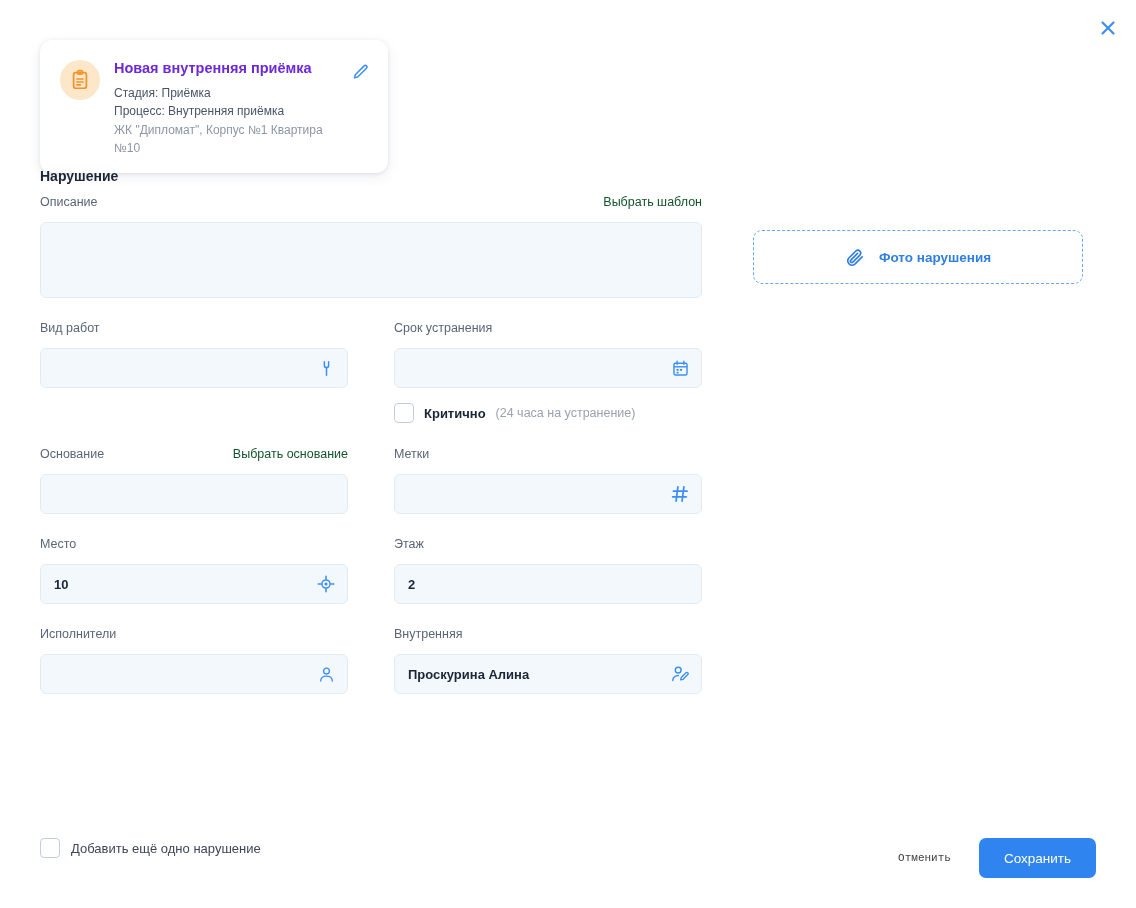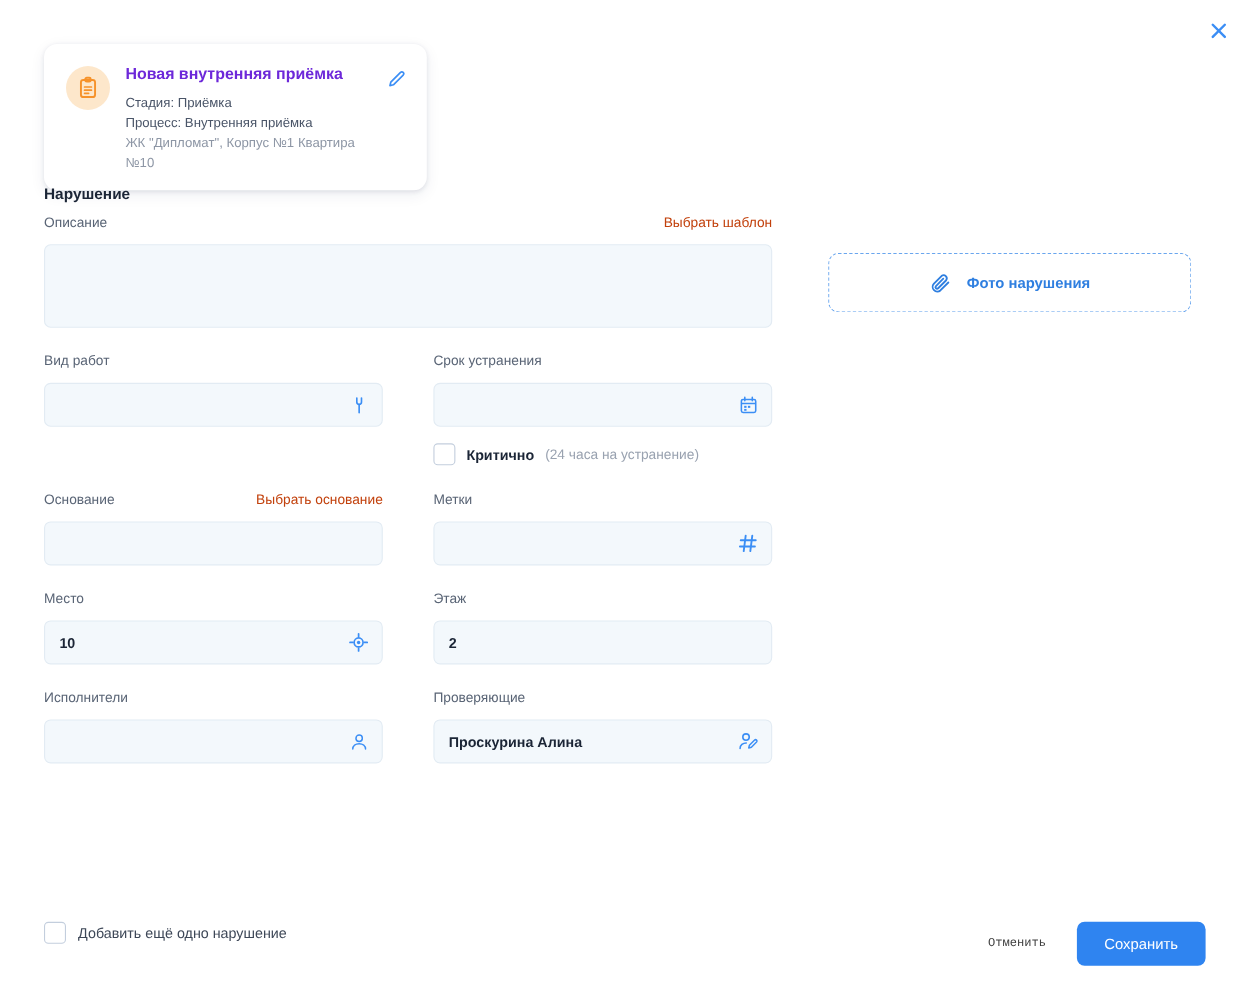--- a/index.html
+++ b/index.html
@@ -92,21 +92,21 @@
     height: 20px;
     margin-bottom: 6px;
   }
   .fld-label {
     font-size: 12.5px;
     color: #5a6576;
     line-height: 1;
   }
   .link {
     font-size: 12.5px;
-    color: #c2410c;
+    color: #14532d;
     cursor: pointer;
     line-height: 1;
   }
   .ctrl {
     position: relative;
     background: #f3f8fc;
     border: 1px solid #e2ebf3;
     border-radius: 6px;
     height: 40px;
     display: flex;
@@ -370,21 +370,21 @@
           <span class="ctrl-icon">
             <svg width="17" height="17" viewBox="0 0 24 24" fill="none">
               <circle cx="12" cy="7.2" r="4.1" stroke="#3b8ef5" stroke-width="1.9"></circle>
               <path d="M3.8 21.2c0-4.3 3.7-7 8.2-7s8.2 2.7 8.2 7" stroke="#3b8ef5" stroke-width="1.9" stroke-linecap="round"></path>
             </svg>
           </span>
         </div>
       </div>
       <div class="col">
         <div class="fld-label-row">
-          <span class="fld-label">Проверяющие</span>
+          <span class="fld-label">Внутренняя</span>
         </div>
         <div class="ctrl">
           <span class="val">Проскурина Алина</span>
           <span class="ctrl-icon">
             <svg width="18" height="18" viewBox="0 0 24 24" fill="none">
               <circle cx="9.6" cy="6.8" r="3.9" stroke="#3b8ef5" stroke-width="1.9"></circle>
               <path d="M2.4 20.6c0-4.1 3.4-6.7 7.5-6.7" stroke="#3b8ef5" stroke-width="1.9" stroke-linecap="round"></path>
               <path d="M20 10.4a1.7 1.7 0 0 1 2.4 2.4l-6.3 6.3-3.2.8.8-3.2 6.3-6.3z" stroke="#3b8ef5" stroke-width="1.8" stroke-linejoin="round"></path>
             </svg>
           </span>

